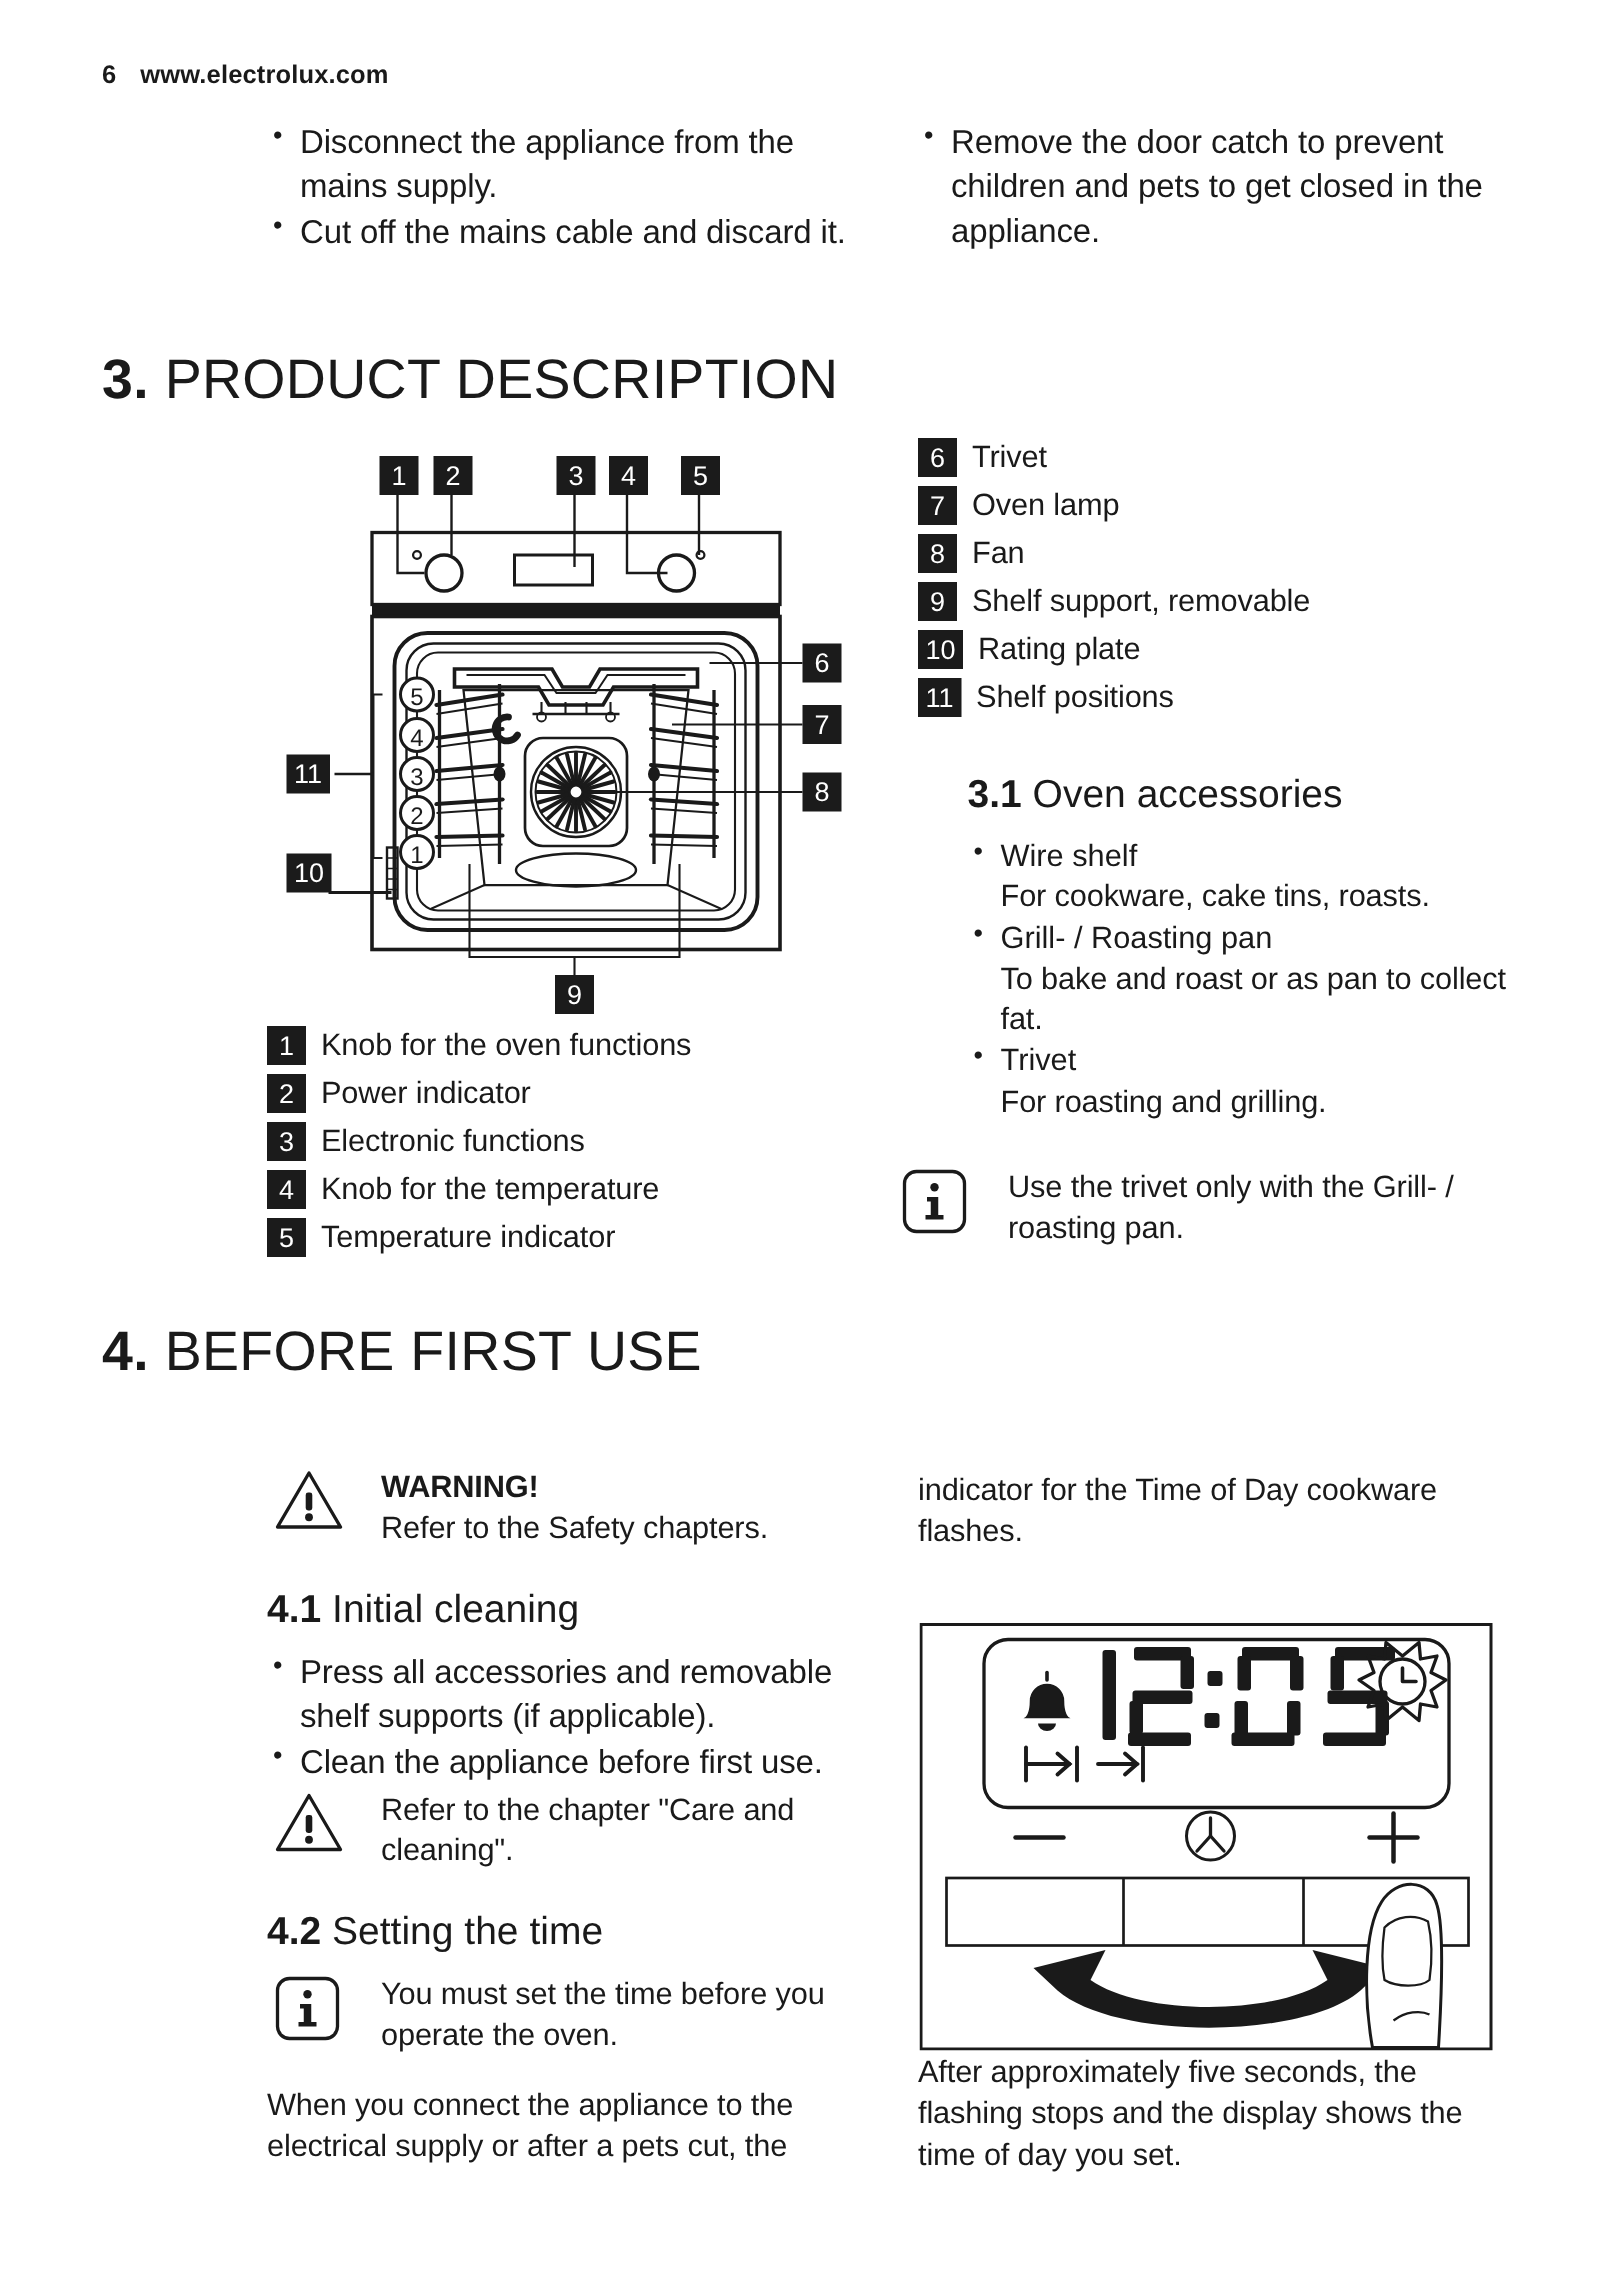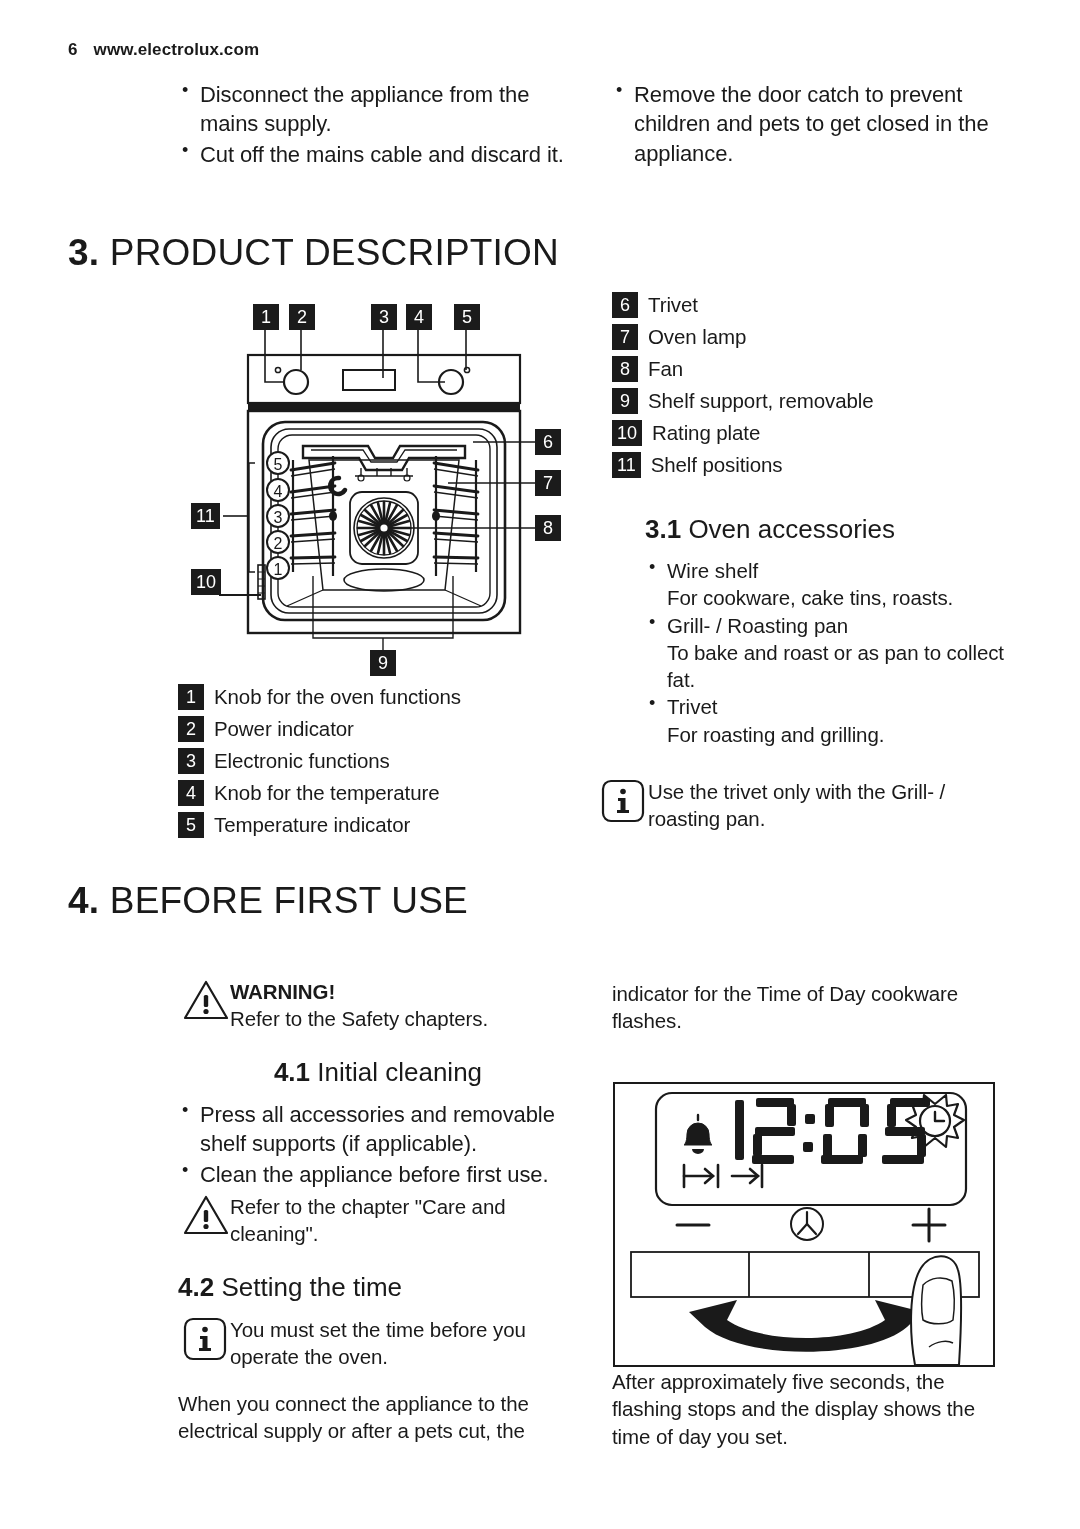--- a/index.html
+++ b/index.html
@@ -63,21 +63,21 @@
     flex: 0 0 auto;
     min-width: 26px; height: 26px;
     background: #1b1b1b; color: #fff;
     font-size: 18px; font-weight: normal;
     display: flex; align-items: center; justify-content: center;
     padding: 0 5px; line-height: 1;
   }
   .keylabel { font-size: 20.5px; line-height: 26px; letter-spacing: -0.1px; }
 
   
-  .note { display: flex; gap: 2px; align-items: flex-start; }
+  .note { display: flex; gap: 26px; align-items: flex-start; }
   .note .icon { flex: 0 0 auto; width: 46px; }
   .note .body { font-size: 20.5px; line-height: 1.33; letter-spacing: -0.1px; }
 
   svg { display: block; }
 
   
   .acc { list-style: none; margin: 0; padding: 0; }
   .acc > li { position: relative; padding-left: 22px; margin-bottom: 0px; }
   .acc > li::before {
     content: "\2022"; position: absolute; left: 4px; top: 0px; font-size: 18px;
@@ -379,21 +379,21 @@
         <circle cx="24" cy="33.5" r="2.6" fill="#1a1a1a"></circle>
       </svg>
     </div>
     <div class="body">
       <div class="h3b">WARNING!</div>
       <div>Refer to the Safety chapters.</div>
     </div>
   </div>
 
   <div style="position:absolute; left:178px; top:1057px; width:400px;">
-    <h2 class="h2" style="margin-bottom:12px;text-align:center;">
+    <h2 class="h2" style="margin-bottom:12px;">
       <span class="num">4.1</span>
       <span>Initial cleaning</span>
     </h2>
     <ul class="bullets">
       <li>Press all accessories and removable shelf supports (if applicable).</li>
       <li>Clean the appliance before first use.</li>
     </ul>
   </div>
 
   <div class="note" style="position:absolute; left:182px; top:1193px; width:400px;">

